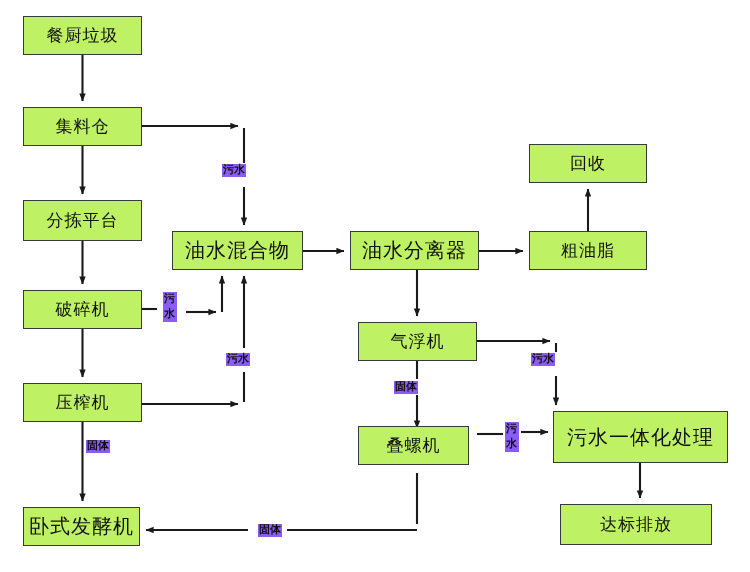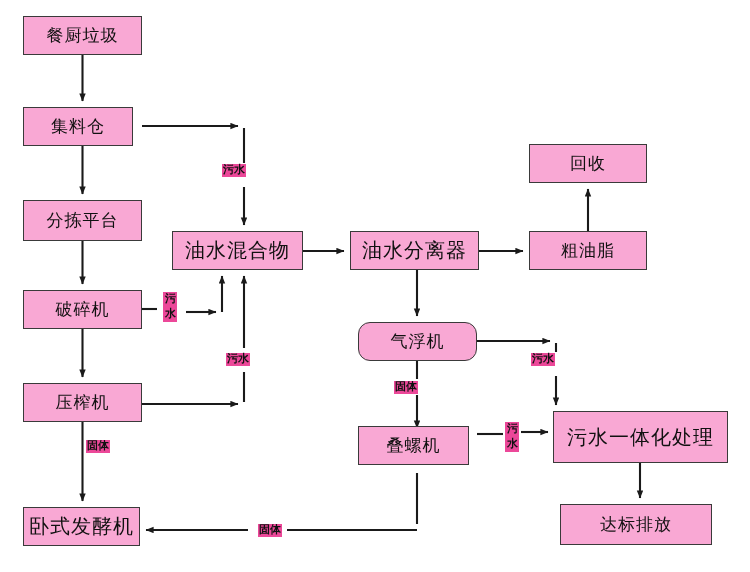--- a/index.html
+++ b/index.html
@@ -17,40 +17,40 @@
   }
   #edges{
     position:absolute;left:0;top:0;
     width:750px;height:572px;
     pointer-events:none;
   }
   .node{
     position:absolute;
     box-sizing:border-box;
     border:1.4px solid #3a3a3a;
-    background:#f9a8d4;
+    background:#bef264;
     display:flex;
     align-items:center;
     justify-content:center;
     color:#111111;
     font-size:17px;
     letter-spacing:1px;
     white-space:nowrap;
     z-index:3;
   }
   .node.small{font-size:20px;}
   .edge-label{
     position:absolute;
     font-size:11px;
     font-weight:bold;
     color:#111111;
-    background:#ec4899;
+    background:#8b5cf6;
     letter-spacing:0px;
     line-height:1.15;
-    text-align:right;
+    text-align:left;
     z-index:4;
     padding:0 1px;
   }
   .edge-label.vert{
     width:12px;
     line-height:1.35;
   }
 </style>
 </head>
 <body>
@@ -110,21 +110,21 @@
       <path d="M248,530 L146,530" marker-end="url(#ah)"></path>
 
       <path d="M640,452 L640,498" marker-end="url(#ah)"></path>
     </g>
   </svg>
 
   <div class="node" style="left:23px;top:16px;width:119px;height:39px;">
     <span>餐厨垃圾</span>
   </div>
 
-  <div class="node" style="left:23px;top:107px;width:110px;height:39px;text-align:center;">
+  <div class="node" style="left:23px;top:107px;width:119px;height:39px;text-align:center;">
     <span>集料仓</span>
   </div>
 
   <div class="node" style="left:23px;top:200px;width:119px;height:41px;">
     <span>分拣平台</span>
   </div>
 
   <div class="node" style="left:23px;top:290px;width:119px;height:39px;">
     <span>破碎机</span>
   </div>
@@ -146,21 +146,21 @@
   </div>
 
   <div class="node" style="left:529px;top:231px;width:118px;height:39px;">
     <span>粗油脂</span>
   </div>
 
   <div class="node" style="left:529px;top:144px;width:118px;height:39px;">
     <span>回收</span>
   </div>
 
-  <div class="node" style="left:358px;top:322px;width:119px;height:39px;border-radius:12px;">
+  <div class="node" style="left:358px;top:322px;width:119px;height:39px;">
     <span>气浮机</span>
   </div>
 
   <div class="node" style="left:358px;top:426px;width:111px;height:39px;align-items:center;">
     <span>叠螺机</span>
   </div>
 
   <div class="node small" style="left:553px;top:411px;width:175px;height:52px;">
     <span>污水一体化处理</span>
   </div>

